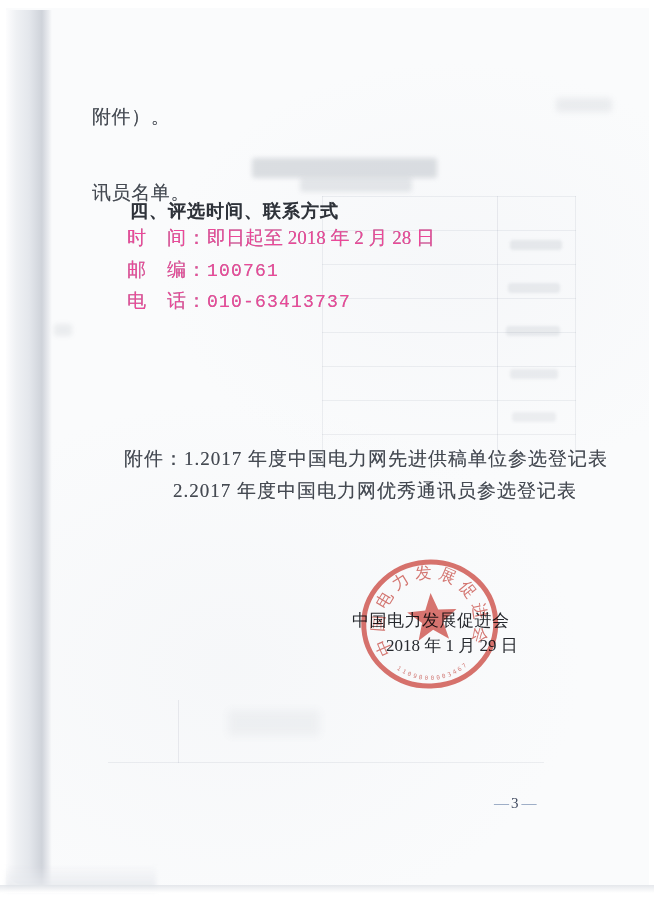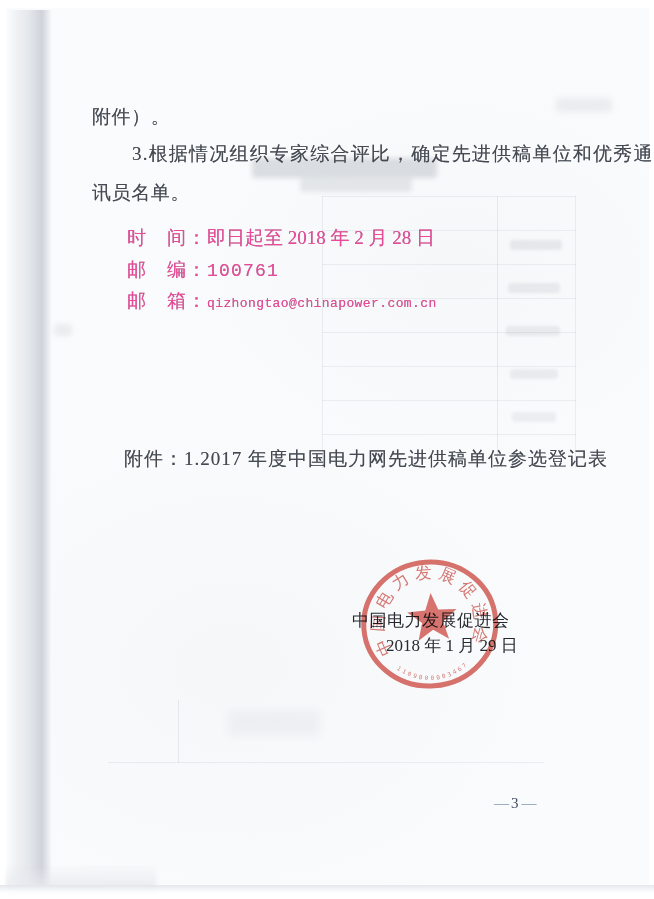--- a/index.html
+++ b/index.html
@@ -78,38 +78,39 @@
   <div class="bleed blob" style="left:508px;top:283px;width:52px;height:10px;opacity:.55;filter:blur(1.5px);"></div>
   <div class="bleed blob" style="left:506px;top:326px;width:54px;height:10px;opacity:.55;filter:blur(1.5px);"></div>
   <div class="bleed blob" style="left:510px;top:369px;width:48px;height:10px;opacity:.5;filter:blur(1.5px);"></div>
   <div class="bleed blob" style="left:512px;top:412px;width:44px;height:10px;opacity:.45;filter:blur(1.5px);"></div>
   <div class="bleed hline" style="left:108px;top:762px;width:436px;"></div>
   <div class="bleed vline" style="left:178px;top:700px;height:63px;"></div>
   <div class="bleed blob" style="left:228px;top:710px;width:92px;height:26px;opacity:.3;filter:blur(4px);"></div>
   <div class="bleed blob" style="left:54px;top:324px;width:18px;height:12px;opacity:.5;"></div>
 
   <div class="t" style="left:92px;top:104px;">附件）。</div>
-  <div class="t" style="left:132px;top:141px;letter-spacing:1.2px;">3.根据情况组织专家综合评比，确定先进供稿单位和优秀通</div>
   <div class="t" style="left:92px;top:180px;">讯员名单。</div>
+  <div class="t heading" style="left:130px;top:199px;">四、评选时间、联系方式</div>
 
   <div class="contact">
     <div class="row">
       <span class="c-label">时　间：</span><span class="c-value">即日起至 2018 年 2 月 28 日</span>
     </div>
     <div class="row">
       <span class="c-label">邮　编：</span><span class="c-value mono">100761</span>
     </div>
     <div class="row">
-      <span class="c-label">邮　箱：</span><span class="c-value mono email">qizhongtao@chinapower.com.cn</span>
+      <span class="c-label">电　话：</span><span class="c-value mono">010-63413737</span>
     </div>
   </div>
 
   <div class="t" style="left:124px;top:446px;letter-spacing:1px;text-align:center;">
     <span>附件：</span><span>1.2017 年度中国电力网先进供稿单位参选登记表</span>
   </div>
+  <div class="t" style="left:173px;top:478px;letter-spacing:1px;">2.2017 年度中国电力网优秀通讯员参选登记表</div>
 
   <div class="sig" style="left:352px;top:609px;font-size:17px;letter-spacing:.5px;">中国电力发展促进会</div>
   <div class="sig" style="left:386px;top:634px;font-size:17px;">2018 年 1 月 29 日</div>
 
   <svg class="stamp" viewBox="0 0 156 152">
     <defs>
       <path id="arcTop" d="M 40.3 98.4 A 46 46 0 1 1 115.7 98.4"></path>
       <path id="arcBottom" d="M 32.1 104.1 A 56 56 0 0 0 123.9 104.1"></path>
     </defs>
     <ellipse cx="78" cy="72" rx="66" ry="62" fill="none" stroke="#cf463e" stroke-width="5" opacity="0.82"></ellipse>

